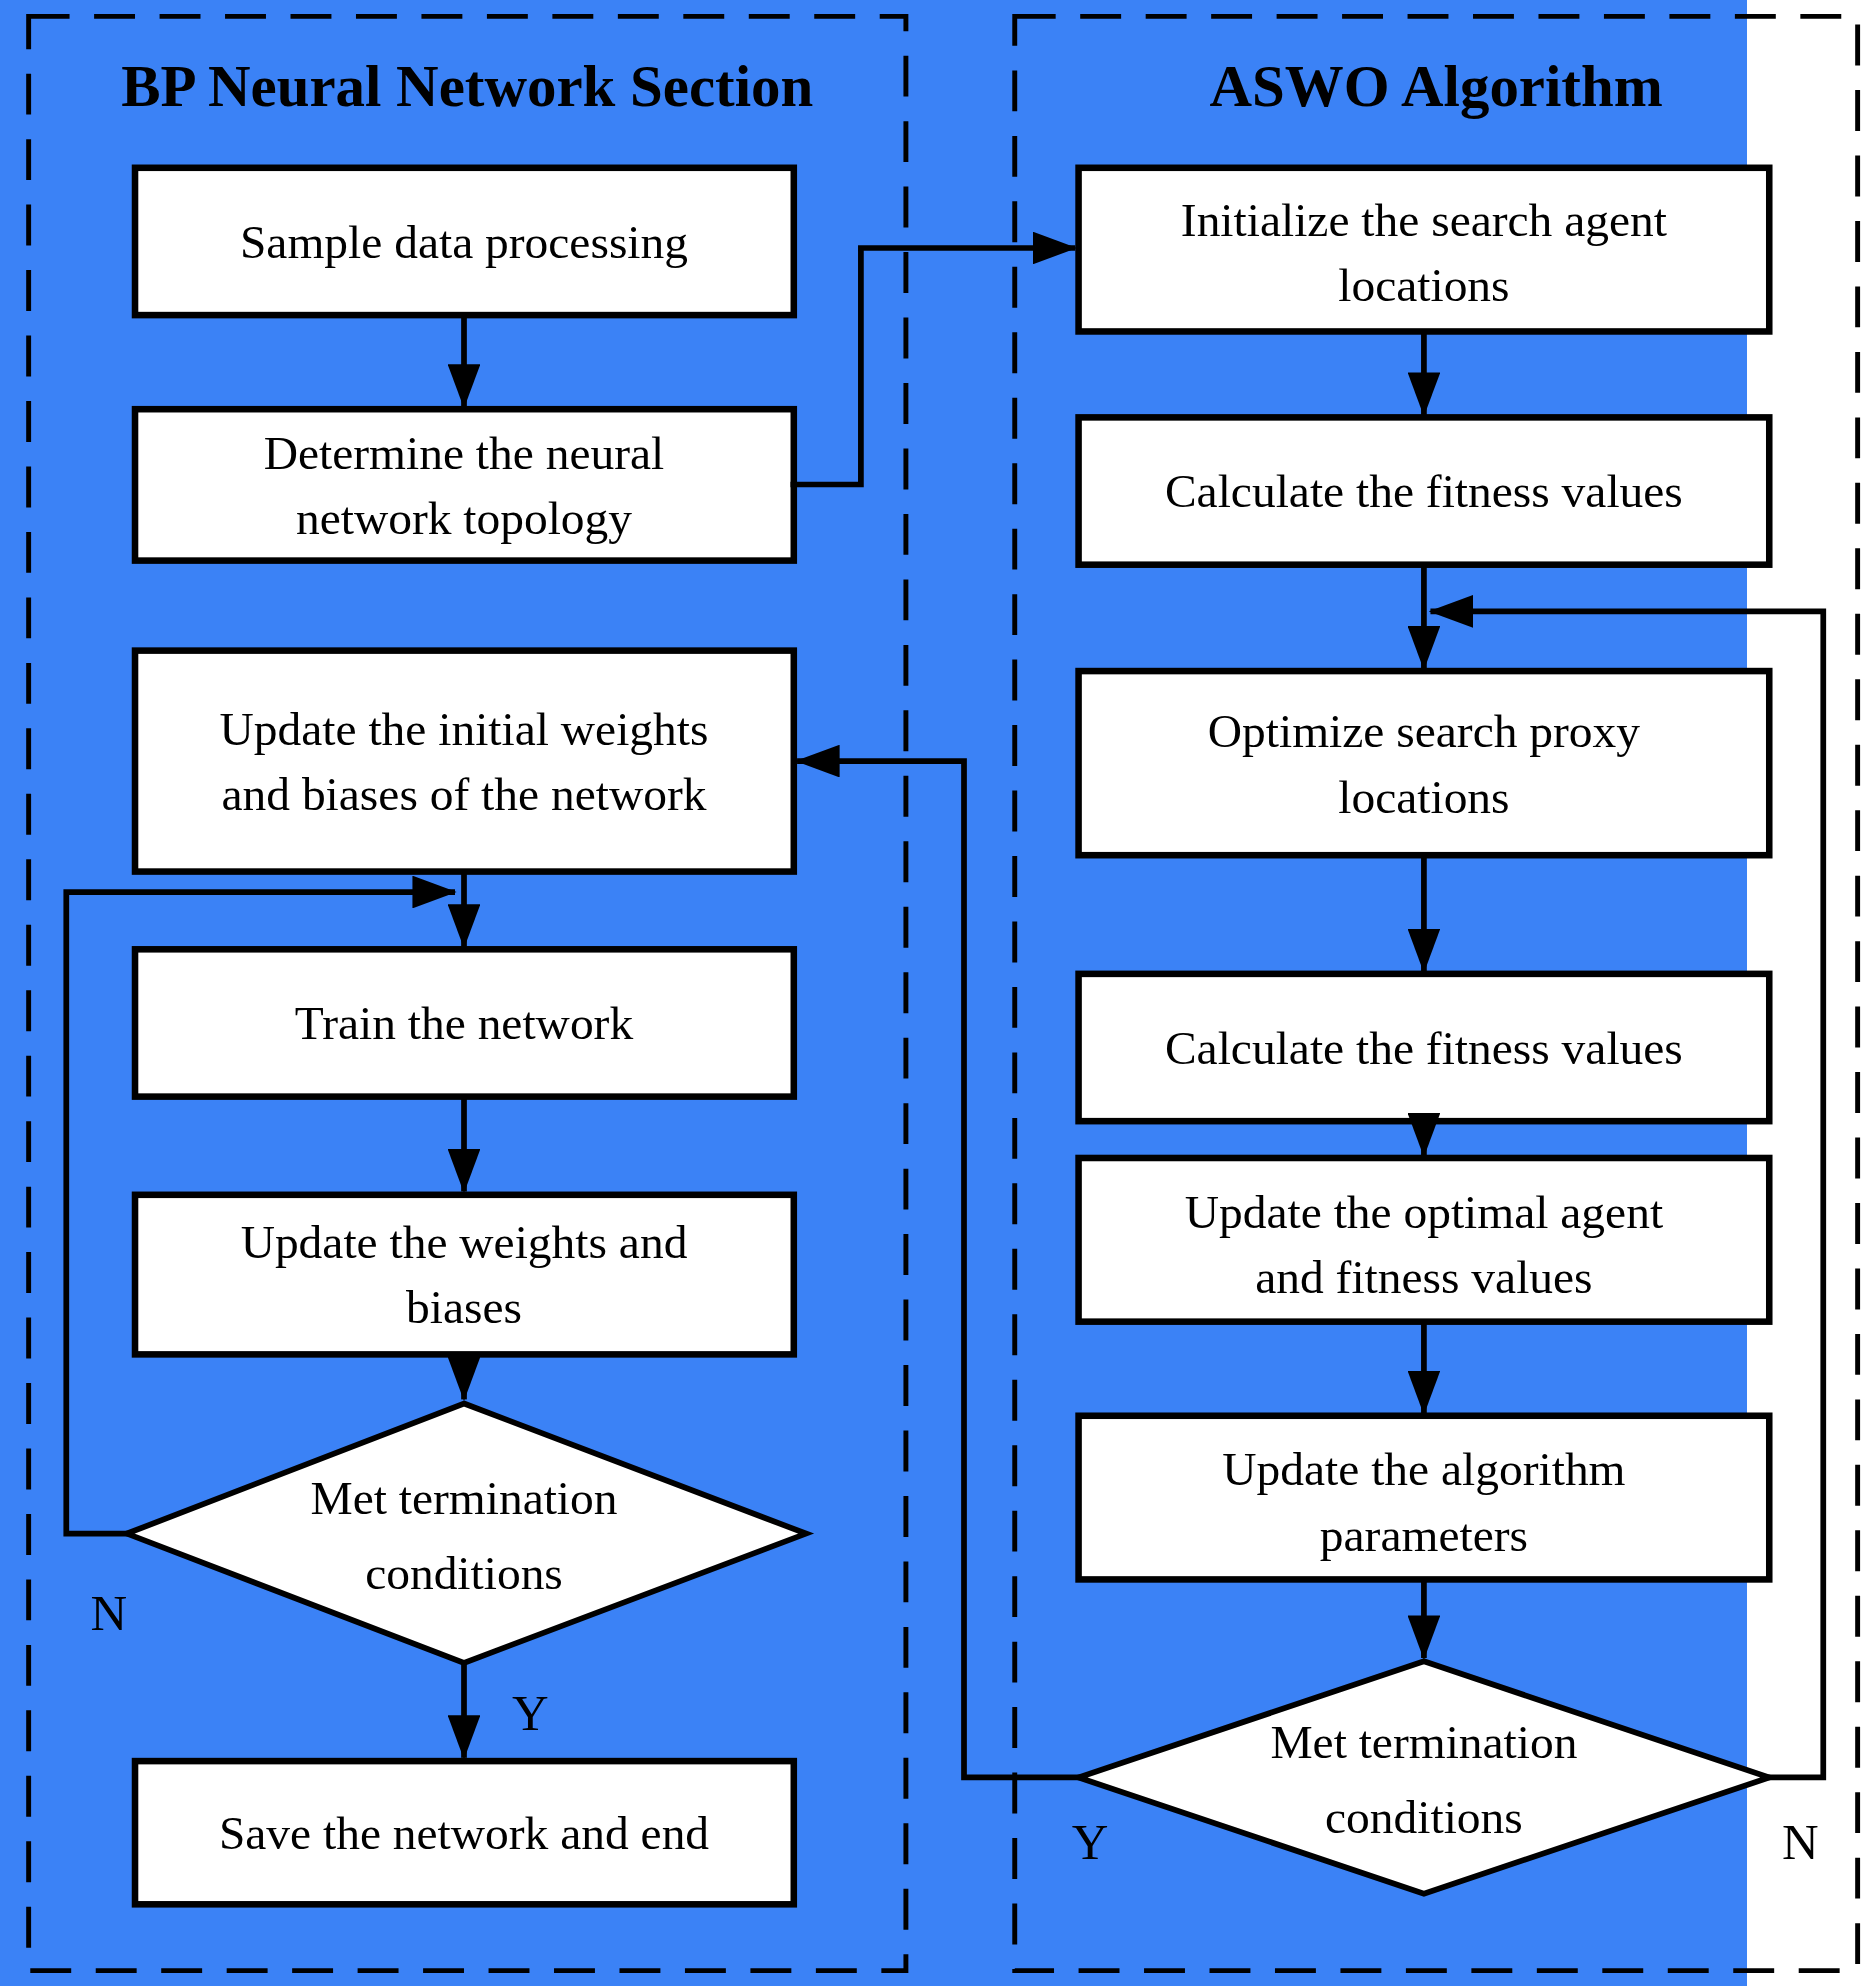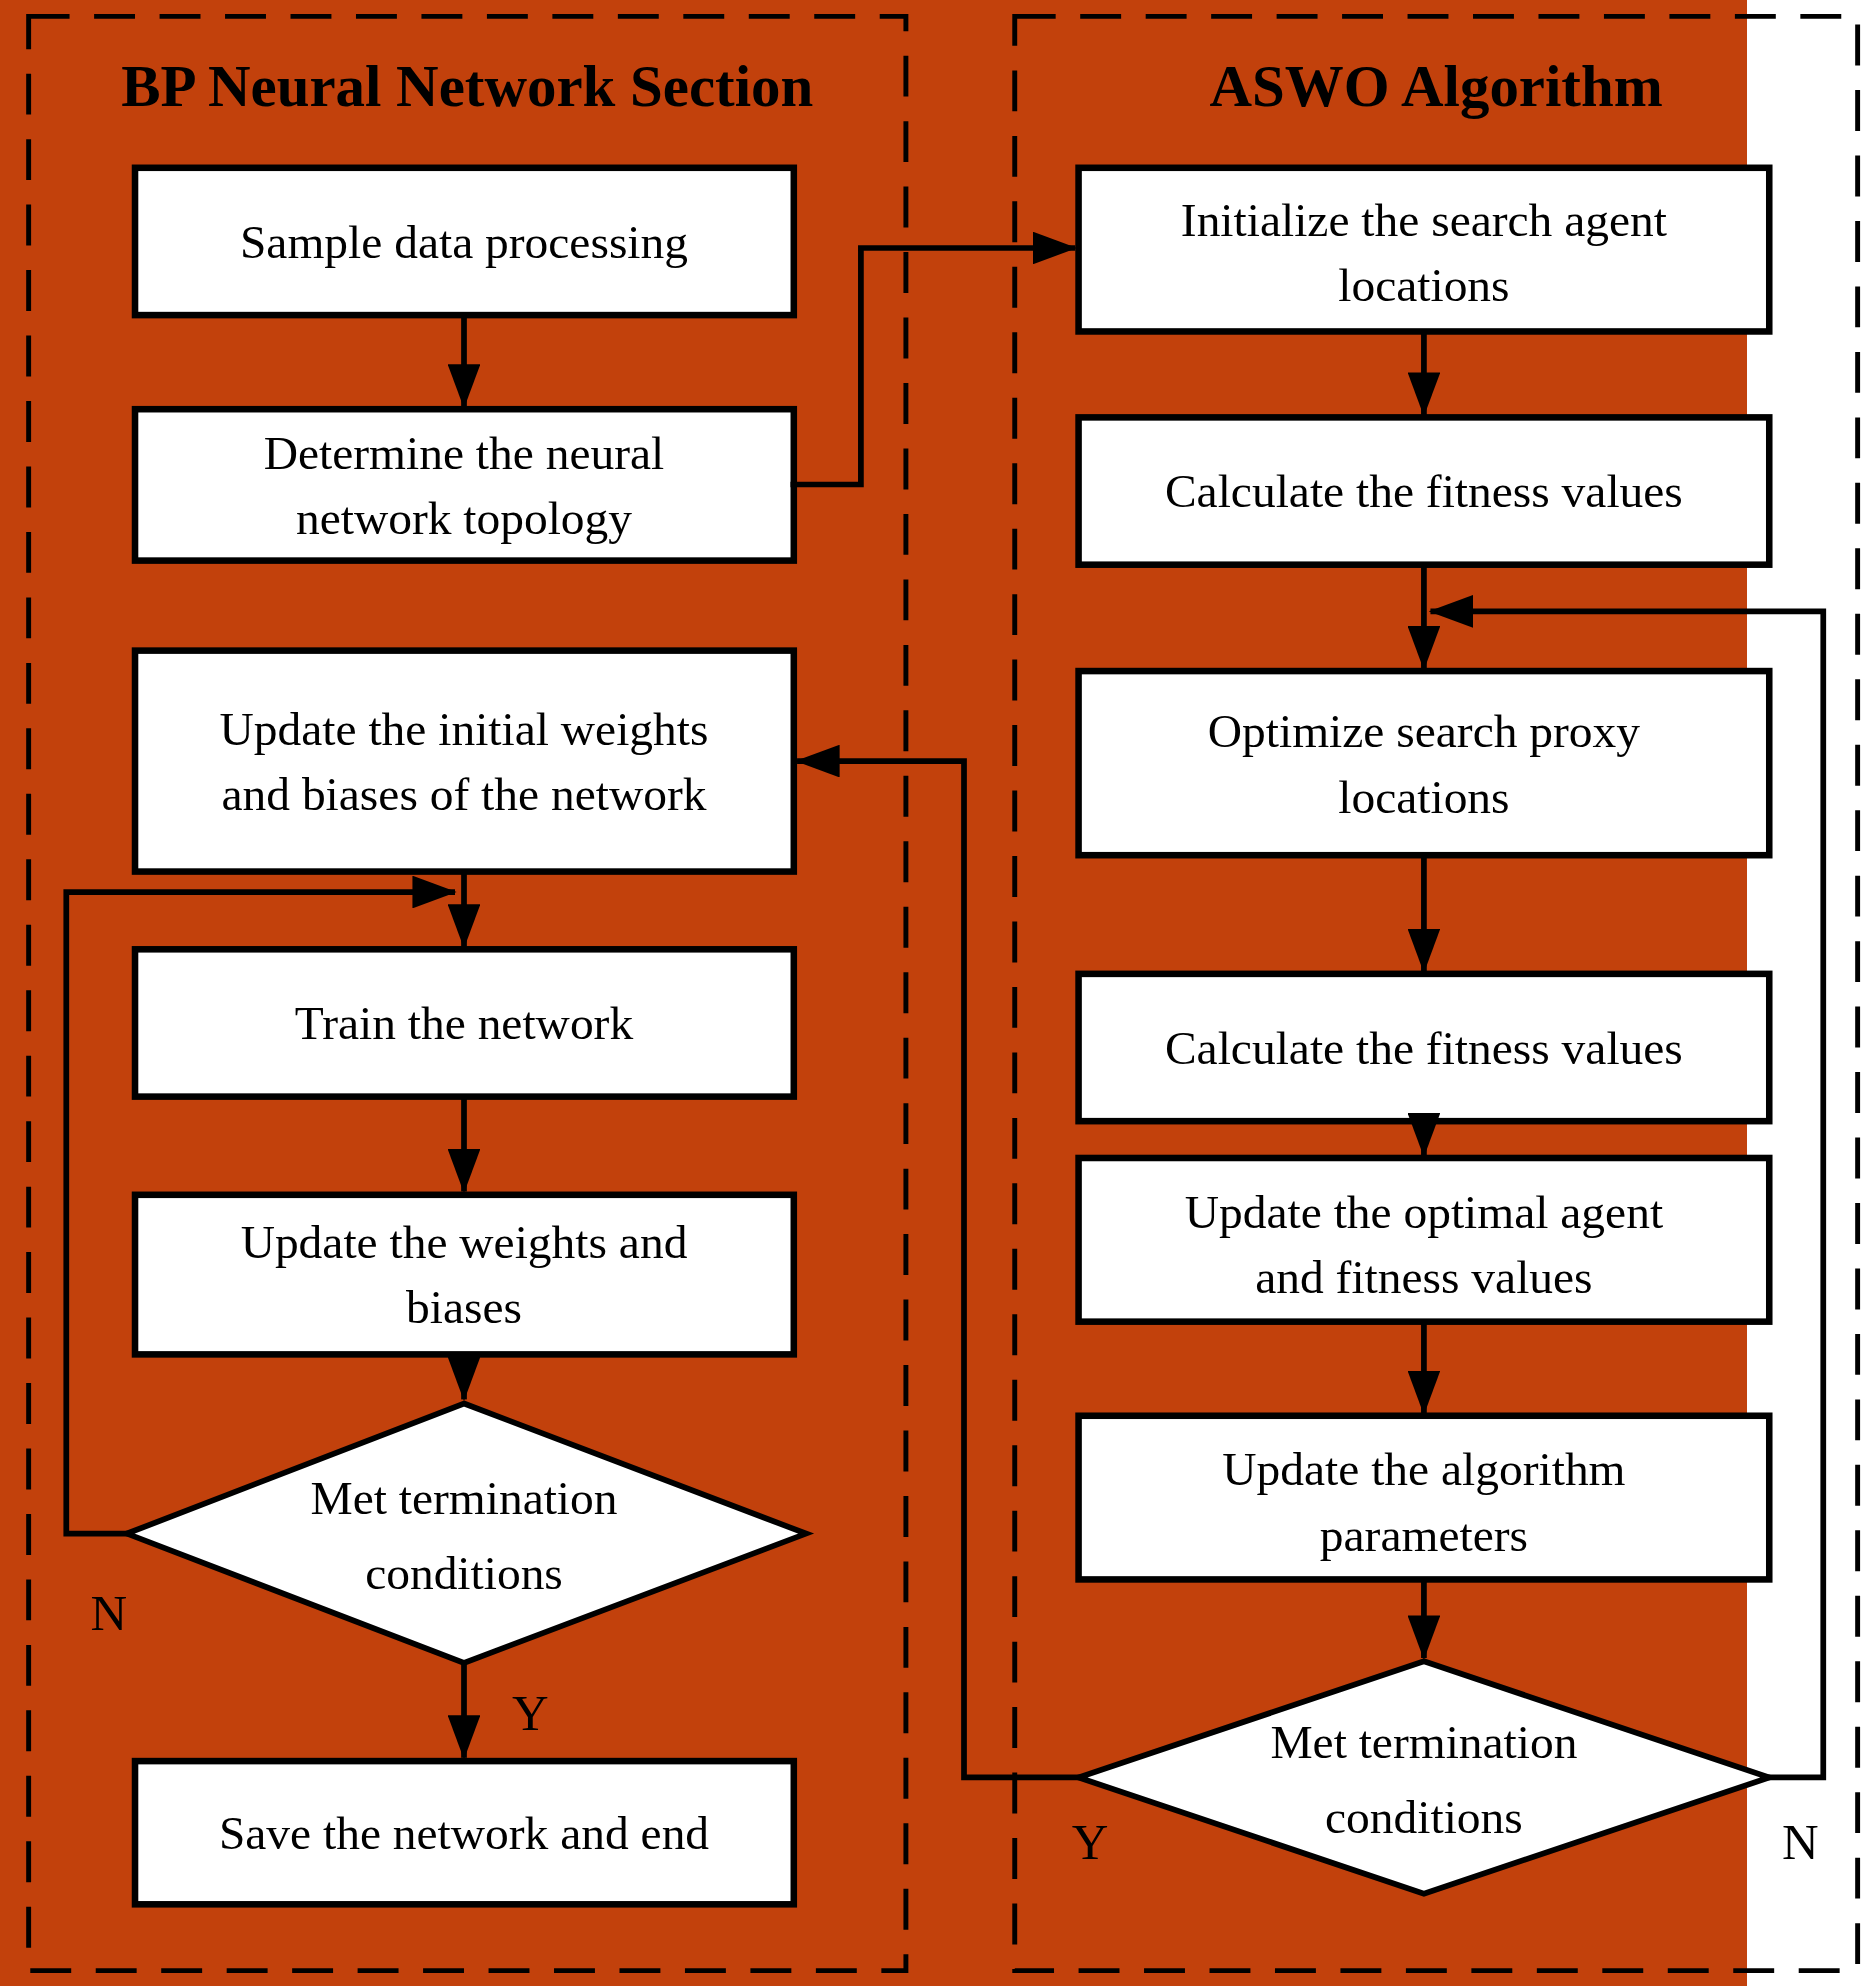--- a/index.html
+++ b/index.html
@@ -4,21 +4,21 @@
 <style>
   html, body {
     margin: 0;
     padding: 0;
     background: #ffffff;
   }
   .stage {
     position: relative;
     width: 1747px;
     height: 1987px;
-    background: #c2410c;
+    background: #3b82f6;
   }
   svg { display: block; }
   .node-rect {
     fill: #ffffff;
     stroke: #000000;
     stroke-width: 8;
   }
   .decision-poly {
     fill: #ffffff;
     stroke: #000000;

